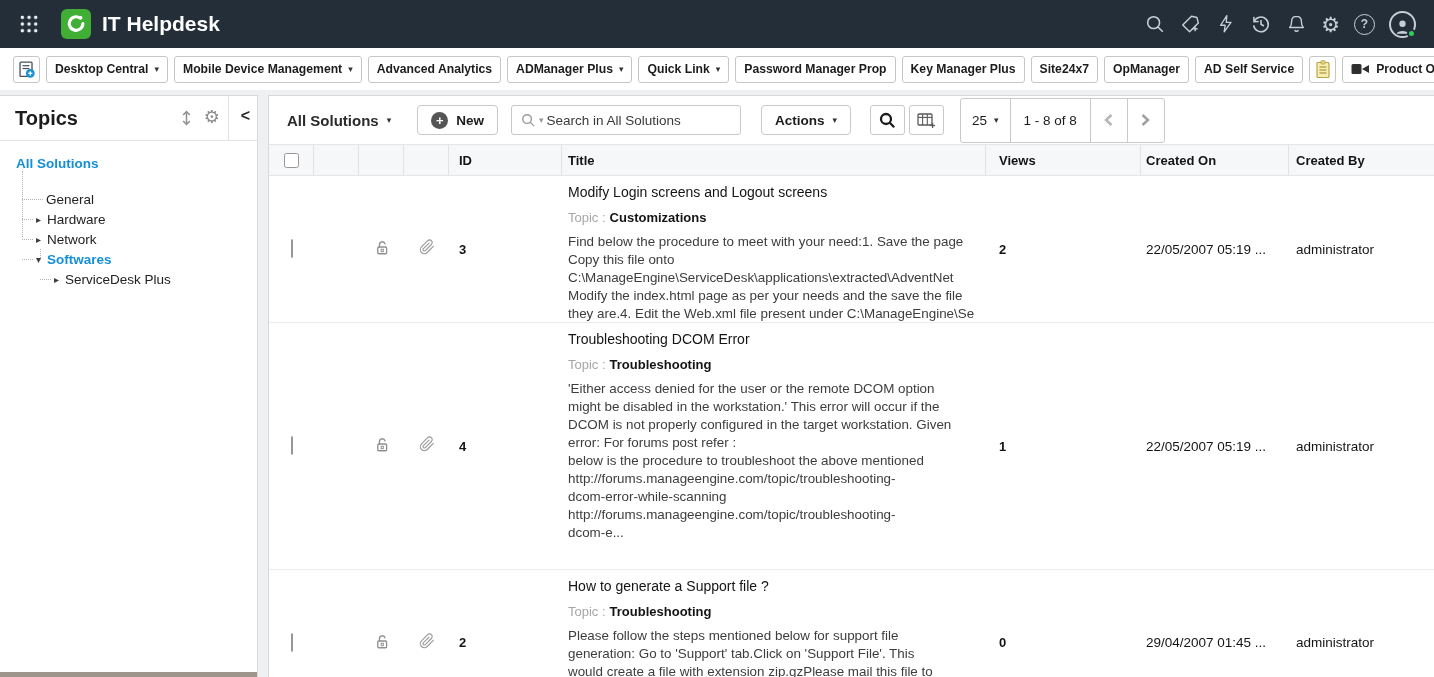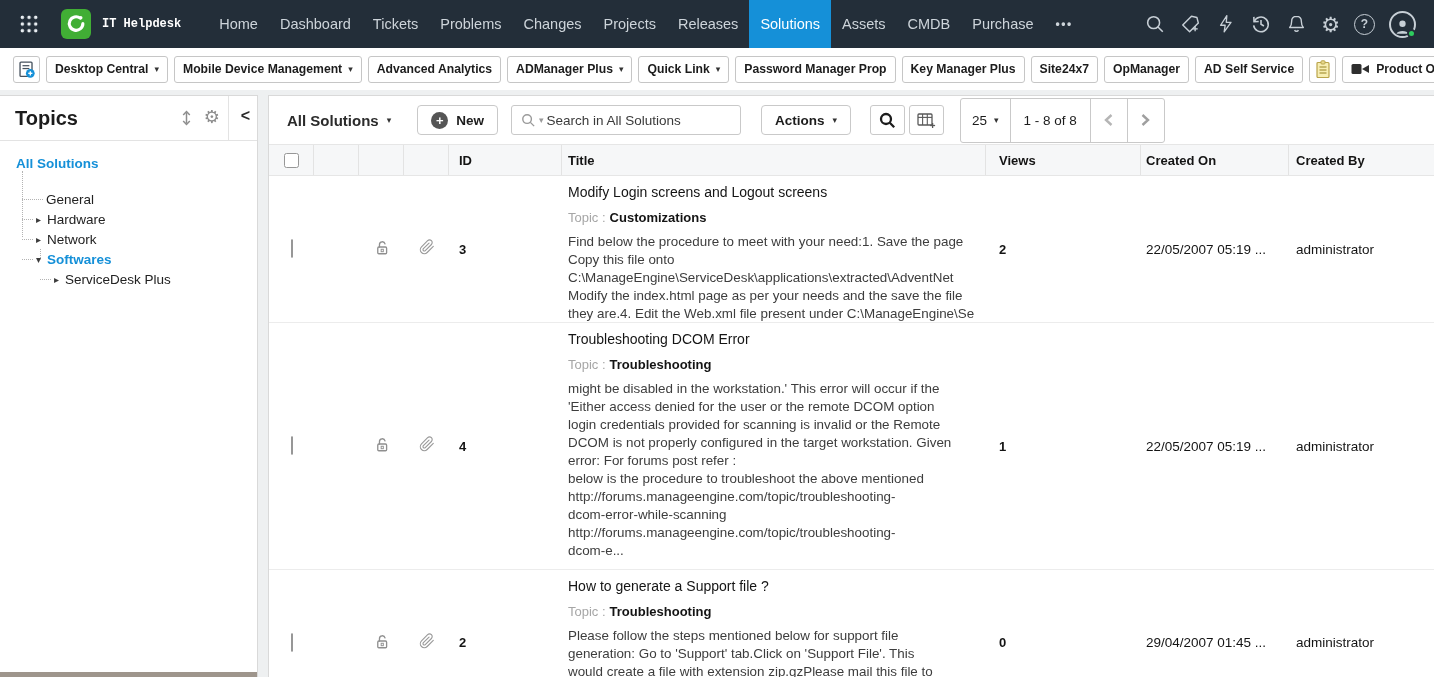--- a/index.html
+++ b/index.html
@@ -3,21 +3,21 @@
 <meta charset="utf-8">
 <style>
   * { margin:0; padding:0; box-sizing:border-box; }
   html,body { width:1434px; height:677px; overflow:hidden; }
   body { position:relative; background:#eef0f1; font-family:"Liberation Sans","DejaVu Sans",sans-serif; }
 
   
   .topnav { position:absolute; top:0; left:0; right:0; height:48px; background:#232e39; display:flex; align-items:center; color:#cdd4da; z-index:5; }
   .grid-icon { width:20px; height:20px; margin-left:19px; background-image:radial-gradient(circle,#e8edf1 1.7px,transparent 2px); background-size:6.7px 6.7px; cursor:pointer; flex:none; }
   .logo { width:30px; height:30px; border-radius:6px; background:#41ae35; margin-left:22px; display:flex; align-items:center; justify-content:center; flex:none; cursor:pointer; }
-  .brand { font-size:12px; font-weight:bold; color:#fff; margin-left:11px; white-space:nowrap;font-family:Liberation Mono, monospace; }
+  .brand { font-size:21px; font-weight:bold; color:#fff; margin-left:11px; white-space:nowrap; }
   .nav-items { display:flex; height:100%; margin-left:27px; }
   .nav-item { padding:0 11px; display:flex; align-items:center; font-size:14.5px; cursor:pointer; white-space:nowrap; }
   .nav-item.active { background:#1590d8; color:#fff; }
   .nav-item.nav-more { font-size:12px; letter-spacing:1.5px; font-weight:bold; }
   .nav-icons { margin-left:auto; display:flex; align-items:center; gap:14px; margin-right:18px; }
   .nav-icon { display:flex; align-items:center; justify-content:center; cursor:pointer; }
   .avatar-wrap { position:relative; width:27px; height:27px; border:2px solid #c7cfd6; border-radius:50%; display:flex; align-items:flex-end; justify-content:center; overflow:visible; cursor:pointer; }
   .status-dot { position:absolute; right:-2px; bottom:-2px; width:9px; height:9px; border-radius:50%; background:#2ecc5e; border:2px solid #232e39; }
   .help-circle { width:21px; height:21px; border:1.7px solid #c7cfd6; border-radius:50%; display:flex; align-items:center; justify-content:center; font-size:12px; font-weight:bold; color:#c7cfd6; }
   .gear-glyph { font-size:21px; line-height:1; color:#c7cfd6; }
@@ -88,34 +88,20 @@
 
 <div class="topnav">
   <div class="grid-icon"></div>
   <div class="logo">
     <svg width="22" height="22" viewBox="0 0 24 24">
       <path d="M16.6 5.6 A7.4 7.4 0 1 0 19.5 11.6" stroke="#fff" stroke-width="3.4" fill="none" stroke-linecap="round"></path>
       <circle cx="17.2" cy="5.2" r="1.9" fill="#fff"></circle>
     </svg>
   </div>
   <div class="brand">IT Helpdesk</div>
-  <div class="nav-items" id="nav-items">
-      <div class="nav-item">Home</div>
-      <div class="nav-item">Dashboard</div>
-      <div class="nav-item">Tickets</div>
-      <div class="nav-item">Problems</div>
-      <div class="nav-item">Changes</div>
-      <div class="nav-item">Projects</div>
-      <div class="nav-item">Releases</div>
-      <div class="nav-item active">Solutions</div>
-      <div class="nav-item">Assets</div>
-      <div class="nav-item">CMDB</div>
-      <div class="nav-item">Purchase</div>
-      <div class="nav-item nav-more">•••</div>
-    </div>
   <div class="nav-icons" id="nav-icons">
       <span class="nav-icon">
         <svg width="22" height="22" viewBox="0 0 24 24">
           <circle cx="10.5" cy="10.5" r="6.5" fill="none" stroke="#c7cfd6" stroke-width="1.7"></circle>
           <line x1="15.2" y1="15.2" x2="20.5" y2="20.5" stroke="#c7cfd6" stroke-width="1.7"></line>
         </svg>
       </span>
       <span class="nav-icon">
         <svg width="22" height="22" viewBox="0 0 24 24">
           <path d="M12.5 3.5 L18.5 5 L20 11 L10.5 20.5 L3 13 Z" fill="none" stroke="#c7cfd6" stroke-width="1.6" stroke-linejoin="round"></path>
@@ -365,23 +351,22 @@
               <rect x="4" y="9" width="9.4" height="7.2" rx="1.2" fill="none" stroke="#8f8f8f" stroke-width="1.4"></rect>
               <rect x="7.6" y="11.4" width="2.3" height="2.6" fill="none" stroke="#8f8f8f" stroke-width="1"></rect>
             </svg></span></div>
         <div class="cell-center"><span><svg width="16" height="16" viewBox="0 0 24 24">
               <path d="M21.44 11.05l-9.19 9.19a6 6 0 0 1-8.49-8.49l9.19-9.19a4 4 0 1 1 5.66 5.66L9.41 17.41a2 2 0 0 1-2.83-2.83l8.49-8.48" fill="none" stroke="#9a9a9a" stroke-width="1.7" stroke-linecap="round"></path>
             </svg></span></div>
         <div class="id-cell">4</div>
         <div class="title-cell">
           <div class="sol-title">Troubleshooting DCOM Error</div>
           <div class="topic-line"><span class="topic-label">Topic :</span><span class="topic-name">Troubleshooting</span></div>
+          <div class="body-line">'Either access denied for the user or the remote DCOM option</div>
           <div class="body-line">might be disabled in the workstation.' This error will occur if the</div>
-          <div class="body-line">'Either access denied for the user or the remote DCOM option</div>
-          <div class="body-line">login credentials provided for scanning is invalid or the Remote</div>
           <div class="body-line">DCOM is not properly configured in the target workstation. Given</div>
           <div class="body-line">error: For forums post refer :</div>
           <div class="body-line">below is the procedure to troubleshoot the above mentioned</div>
           <div class="body-line">http://forums.manageengine.com/topic/troubleshooting-</div>
           <div class="body-line">dcom-error-while-scanning</div>
           <div class="body-line">http://forums.manageengine.com/topic/troubleshooting-</div>
           <div class="body-line">dcom-e...</div>
         </div>
         <div class="views-cell">1</div>
         <div class="date-cell">22/05/2007 05:19 ...</div>

